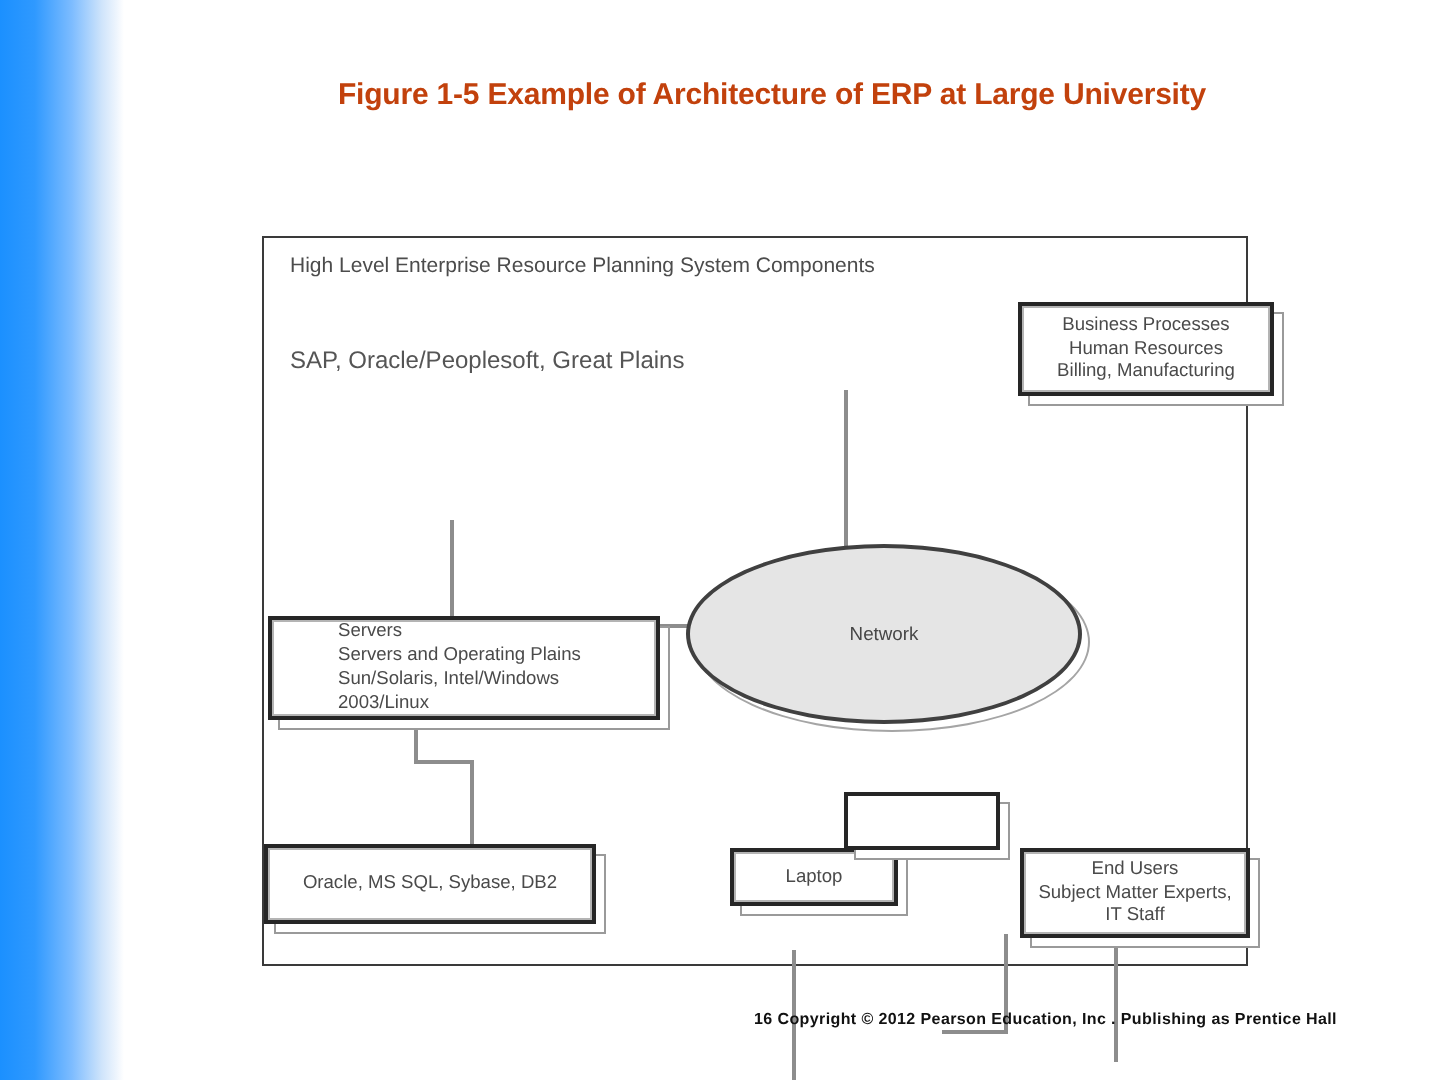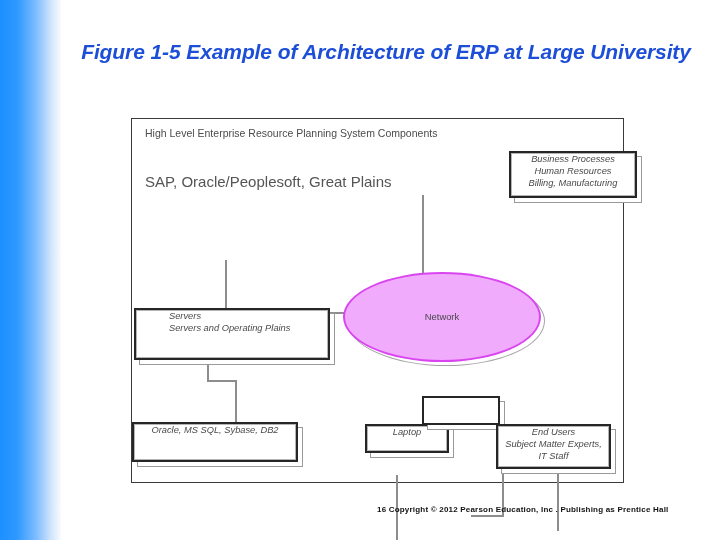--- a/index.html
+++ b/index.html
@@ -28,26 +28,25 @@
     width: 62px;
     height: 540px;
     background: linear-gradient(to right, #1b90ff 0%, #2f99ff 28%, #7dbcff 58%, #cfe4fb 82%, #eef5fd 94%, #ffffff 100%);
   }
   #slide-title {
     position: absolute;
     left: 62px;
     top: 38px;
     width: 648px;
     text-align: center;
-    font-size: 21px;
+    font-size: 15px;
     font-weight: bold;
-    color: #1d4ed8;
+    color: #c2410c;
     line-height: 1.35;
     letter-spacing: -0.1px;
-    font-style: italic;
   }
   
   #diagram {
     position: absolute;
     left: 115px;
     top: 118px;
     width: 491px;
     height: 363px;
     background: #ffffff;
     border: 1px solid #3a3a3a;
@@ -61,21 +60,21 @@
   }
   #dg-heading {
     left: 13px;
     top: 8px;
     font-size: 10.5px;
     color: #4c4c4c;
   }
   #dg-subheading {
     left: 13px;
     top: 54px;
-    font-size: 15px;
+    font-size: 12px;
     color: #555555;
   }
   
   .node {
     position: absolute;
   }
   .node .shadow {
     position: absolute;
     left: 5px;
     top: 5px;
@@ -95,22 +94,22 @@
     box-sizing: border-box;
   }
   .node .boxinner {
     position: absolute;
     left: 2px; top: 2px;
     right: 2px; bottom: 2px;
     border: 1px solid #b4b4b4;
     background: #ffffff;
     box-sizing: border-box;
     display: flex;
+    align-items: center;
     justify-content: center;
-    font-style: italic;
   }
   .node .lbl {
     font-size: 9.3px;
     color: #4a4a4a;
     line-height: 1.28;
     text-align: center;
     padding: 0 4px;
   }
   .node.left-align .boxinner {
     justify-content: flex-start;
@@ -134,23 +133,23 @@
     width: 100%; height: 100%;
     border: 1px solid #a5a5a5;
     border-radius: 50%;
     background: #ffffff;
     box-sizing: border-box;
   }
   #node-network .ell-main {
     position: absolute;
     left: 0; top: 0;
     width: 100%; height: 100%;
-    border: 2px solid #d946ef;
+    border: 2px solid #404040;
     border-radius: 50%;
-    background: #f0abfc;
+    background: #e5e5e5;
     box-sizing: border-box;
     display: flex;
     align-items: center;
     justify-content: center;
   }
   #node-network .lbl {
     font-size: 9.4px;
     color: #474747;
     text-align: center;
     line-height: 1.35;
@@ -214,20 +213,21 @@
       </div>
     </div>
 
     <div class="node left-align" id="node-servers" style="left:2px; top:189px; width:196px; height:52px;">
       <div class="shadow"></div>
       <div class="boxouter"></div>
       <div class="boxinner">
         <div class="lbl">
           <span>Servers</span><br>
           <span>Servers and Operating Plains</span><br>
+          <span>Sun/Solaris, Intel/Windows 2003/Linux</span>
         </div>
       </div>
     </div>
 
     <div id="node-network" style="left:211px; top:153px; width:198px; height:90px;">
       <div class="ell-shadow"></div>
       <div class="ell-main">
         <div class="lbl">
           <span>Network</span><br>
         </div>
@@ -248,21 +248,21 @@
       <div class="boxinner">
         <div class="lbl">Laptop</div>
       </div>
     </div>
 
     <div class="node" id="node-workstation" style="left:290px; top:277px; width:78px; height:29px;">
       <div class="shadow"></div>
       <div class="boxouter"></div>
     </div>
 
-    <div class="node" id="node-endusers" style="left:364px; top:305px; width:115px; height:45px;border-radius:20px;">
+    <div class="node" id="node-endusers" style="left:378px; top:305px; width:115px; height:45px;border-radius:20px;">
       <div class="shadow"></div>
       <div class="boxouter"></div>
       <div class="boxinner">
         <div class="lbl">
           <span>End Users</span><br>
           <span>Subject Matter Experts,</span><br>
           <span>IT Staff</span>
         </div>
       </div>
     </div>

